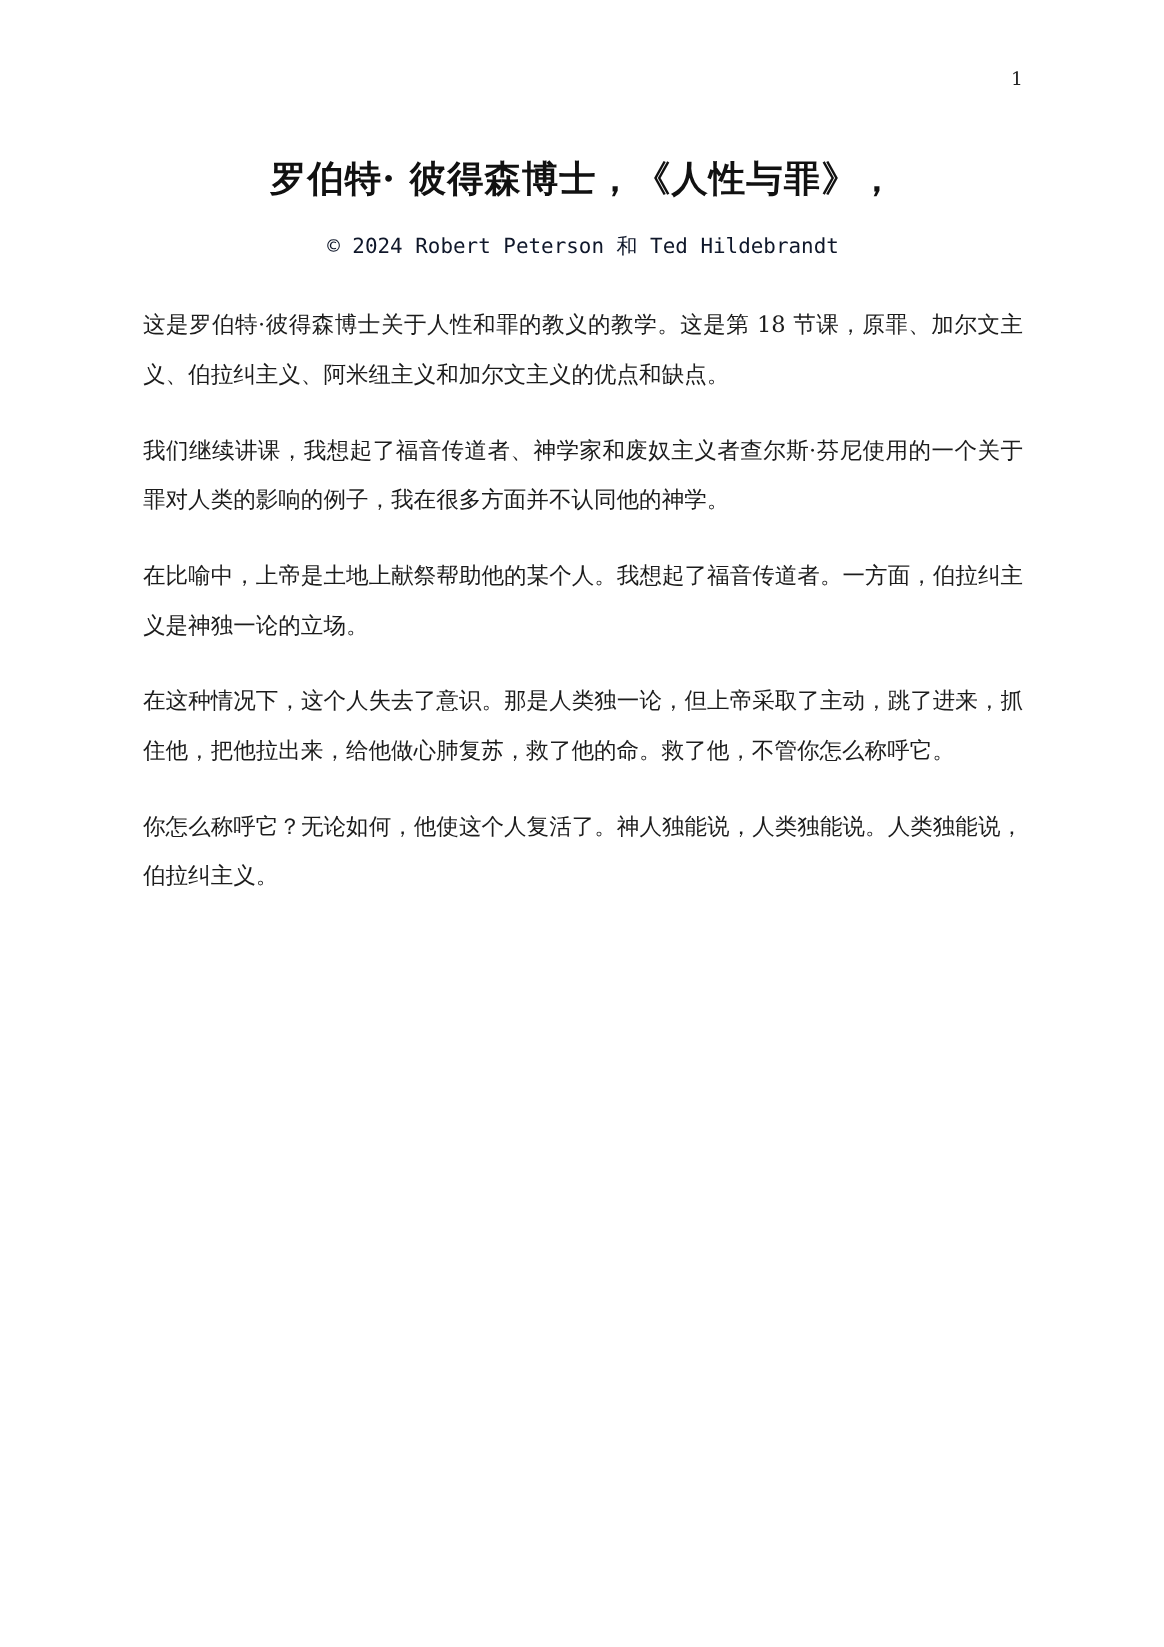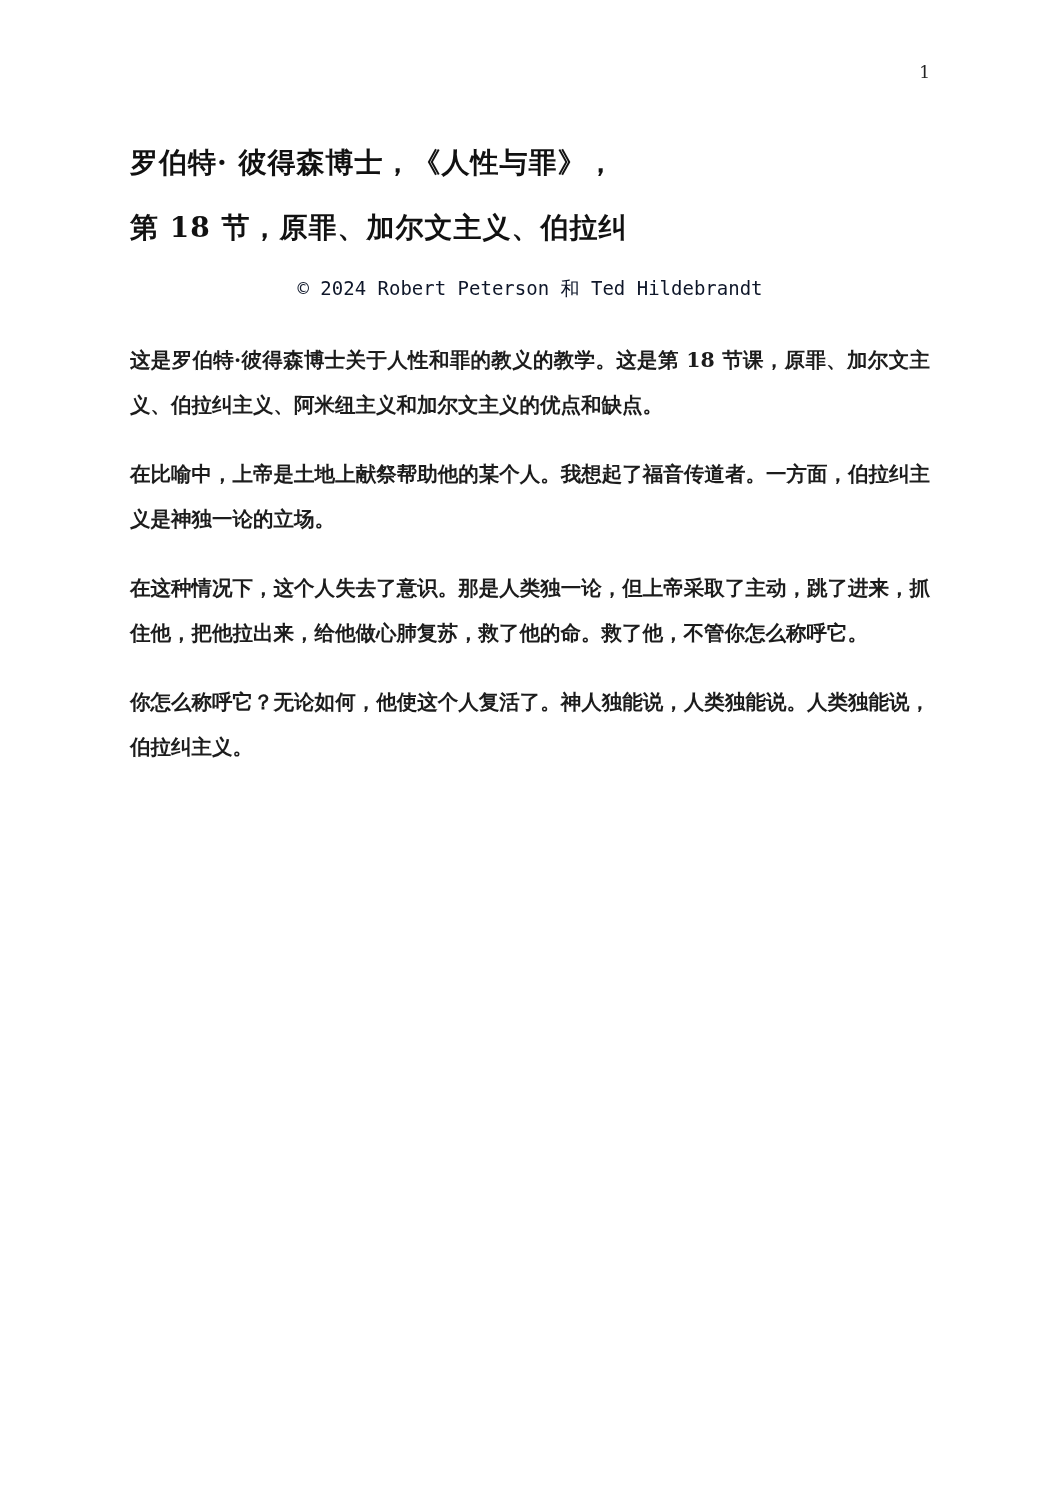--- a/index.html
+++ b/index.html
@@ -21,64 +21,64 @@
   }
   .page-number {
     position: absolute;
     top: 62px;
     right: 128px;
     font-size: 17px;
     color: #222222;
   }
   .doc-title {
     margin: 0 auto;
+    text-align: center;
     font-weight: 700;
-    font-size: 28px;
+    font-size: 33px;
     line-height: 65px;
     color: #111111;
     letter-spacing: 1px;
   }
   .doc-title .t-line {
     display: block;
     white-space: nowrap;
   }
   .copyright {
     text-align: center;
     font-size: 19px;
     margin-top: 16px;
     color: #0f172a;
     font-family: "DejaVu Sans Mono", "Liberation Mono", monospace;
   }
   .body-text {
     margin-top: 36px;
     font-size: 20.5px;
     line-height: 45px;
-    font-weight: bold;
   }
   .body-text p {
     margin: 0 0 24px 0;
     text-align: justify;
     text-justify: inter-ideograph;
     word-break: break-all;
   }
 </style>
 </head>
 <body>
 
 <div class="page">
 
   <div class="page-number">1</div>
 
   <h1 class="doc-title">
     <span class="t-line">罗伯特· 彼得森博士，《人性与罪》，</span>
-    <span class="t-line">第 18 节，原罪、加尔文主义、伯拉纠</span>
   </h1>
 
   <div class="copyright">© 2024 Robert Peterson 和 Ted Hildebrandt</div>
 
   <div class="body-text">
     <p>这是罗伯特·彼得森博士关于人性和罪的教义的教学。这是第 18 节课，原罪、加尔文主义、伯拉纠主义、阿米纽主义和加尔文主义的优点和缺点。</p>
+    <p>我们继续讲课，我想起了福音传道者、神学家和废奴主义者查尔斯·芬尼使用的一个关于罪对人类的影响的例子，我在很多方面并不认同他的神学。</p>
     <p>在比喻中，上帝是土地上献祭帮助他的某个人。我想起了福音传道者。一方面，伯拉纠主义是神独一论的立场。</p>
     <p>在这种情况下，这个人失去了意识。那是人类独一论，但上帝采取了主动，跳了进来，抓住他，把他拉出来，给他做心肺复苏，救了他的命。救了他，不管你怎么称呼它。</p>
     <p>你怎么称呼它？无论如何，他使这个人复活了。神人独能说，人类独能说。人类独能说，伯拉纠主义。</p>
   </div>
 
 </div>
 
 </body></html>

